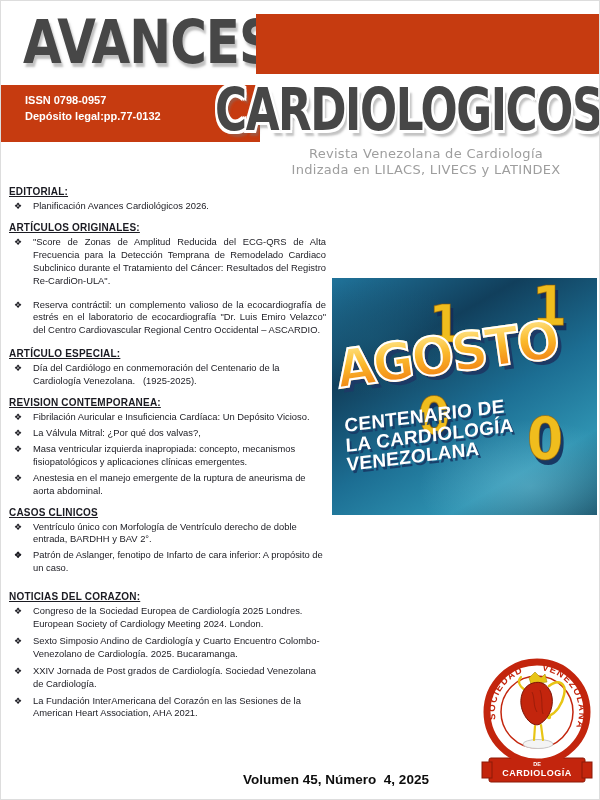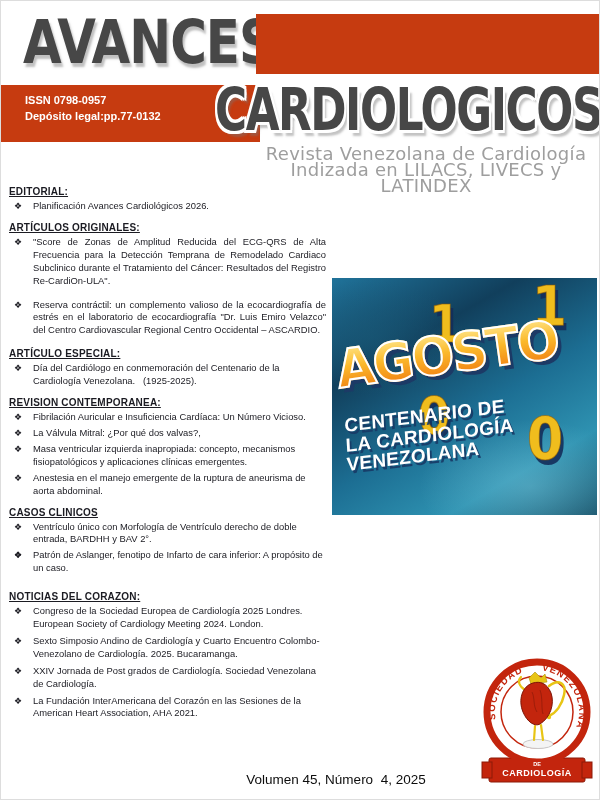--- a/index.html
+++ b/index.html
@@ -13,21 +13,21 @@
           text-shadow:2px 3px 2px rgba(130,130,130,.5);}
   .red-rect-top{position:absolute;left:255px;top:13px;width:345px;height:60px;background:var(--red,#C63B10);}
   .red-rect-issn{position:absolute;left:0;top:84px;width:259px;height:57px;background:var(--red,#C63B10);
           color:#fff;font-weight:bold;font-size:11px;line-height:16px;box-sizing:border-box;padding:7px 0 0 24px;}
   .title2{position:absolute;left:214px;top:74px;font-family:"DejaVu Sans",sans-serif;font-weight:bold;
           font-size:46px;letter-spacing:-1.5px;color:var(--title-gray,#474747);white-space:nowrap;
           transform:scale(.95,1.28);transform-origin:left top;z-index:3;
           text-shadow:-2px -2px 0 #fff,2px -2px 0 #fff,-2px 2px 0 #fff,2px 2px 0 #fff,
                       0 -2px 0 #fff,0 2px 0 #fff,-2px 0 0 #fff,2px 0 0 #fff,4px 5px 2px rgba(120,120,120,.45);}
   .subtitle{position:absolute;left:252px;top:145px;width:346px;text-align:center;
-          font-family:"DejaVu Sans",sans-serif;font-size:18px;line-height:16px;
+          font-family:"DejaVu Sans",sans-serif;font-size:13px;line-height:16px;
           color:var(--subtitle-gray,#9E9E9E);letter-spacing:.3px;}
 
   
   .toc{position:absolute;left:8px;top:167px;width:317px;color:var(--ink,#1B1B22);margin-top:18px;}
   .h{font-size:10px;font-weight:bold;text-decoration:underline;margin:9px 0 3px;letter-spacing:.2px;}
   .sec:first-child .h{margin-top:0;}
   .item{position:relative;padding-left:24px;margin-bottom:3px;font-size:9.4px;line-height:12.9px;}
   .bullet{position:absolute;left:5px;top:0;font-size:9px;}
   .just{text-align:justify;}
   .sec-orig .item{margin-bottom:11px;}
@@ -56,21 +56,21 @@
   @supports (-webkit-background-clip:text){
     .ag-main{background:linear-gradient(180deg,#ffe486 5%,#fbb92b 45%,#ef7d12 95%);
              -webkit-background-clip:text;background-clip:text;color:transparent;}}
   .caption{position:absolute;left:12px;top:138px;transform:rotate(-7deg) skewX(-4deg);transform-origin:left top;
      color:var(--caption-white,#fff);font-weight:bold;font-size:19px;line-height:19.5px;letter-spacing:.3px;
      text-shadow:2px 3px 0 rgba(23,58,102,.9);white-space:nowrap;}
 
   
   .logo-svg{position:absolute;left:474px;top:647px;}
   .footer{position:absolute;left:180px;top:771px;width:310px;text-align:center;
-     font-weight:normal;font-size:13.5px;color:#0d0d0d;}
+     font-weight:bold;font-size:13.5px;color:#0d0d0d;}
 </style>
 </head>
 <body>
 
 <div class="page">
 
   <div class="title1">AVANCES</div>
   <div class="red-rect-top"></div>
   <div class="red-rect-issn">
     <div>ISSN 0798-0957</div>
@@ -95,21 +95,21 @@
       <div class="item just"><span class="bullet">❖</span><span class="txt">Reserva contráctil: un complemento valioso de la ecocardiografía de estrés en el laboratorio de ecocardiografía "Dr. Luis Emiro Velazco" del Centro Cardiovascular Regional Centro Occidental – ASCARDIO.</span></div>
     </div>
 
     <div class="sec">
       <div class="h">ARTÍCULO ESPECIAL:</div>
       <div class="item"><span class="bullet">❖</span><span class="txt">Día del Cardiólogo en conmemoración del Centenario de la Cardiología Venezolana.&nbsp;&nbsp; (1925-2025).</span></div>
     </div>
 
     <div class="sec">
       <div class="h">REVISION CONTEMPORANEA:</div>
-      <div class="item"><span class="bullet">❖</span><span class="txt">Fibrilación Auricular e Insuficiencia Cardíaca: Un Número Vicioso.</span></div>
+      <div class="item"><span class="bullet">❖</span><span class="txt">Fibrilación Auricular e Insuficiencia Cardíaca: Un Depósito Vicioso.</span></div>
       <div class="item"><span class="bullet">❖</span><span class="txt">La Válvula Mitral: ¿Por qué dos valvas?,</span></div>
       <div class="item"><span class="bullet">❖</span><span class="txt">Masa ventricular izquierda inapropiada: concepto, mecanismos fisiopatológicos y aplicaciones clínicas emergentes.</span></div>
       <div class="item"><span class="bullet">❖</span><span class="txt">Anestesia en el manejo emergente de la ruptura de aneurisma de aorta abdominal.</span></div>
     </div>
 
     <div class="sec">
       <div class="h">CASOS CLINICOS</div>
       <div class="item"><span class="bullet">❖</span><span class="txt">Ventrículo único con Morfología de Ventrículo derecho de doble entrada, BARDHH y BAV 2°.</span></div>
       <div class="item"><span class="bullet">❖</span></div>
       <div class="item"><span class="bullet">❖</span><span class="txt">Patrón de Aslanger, fenotipo de Infarto de cara inferior: A propósito de un caso.</span></div>

